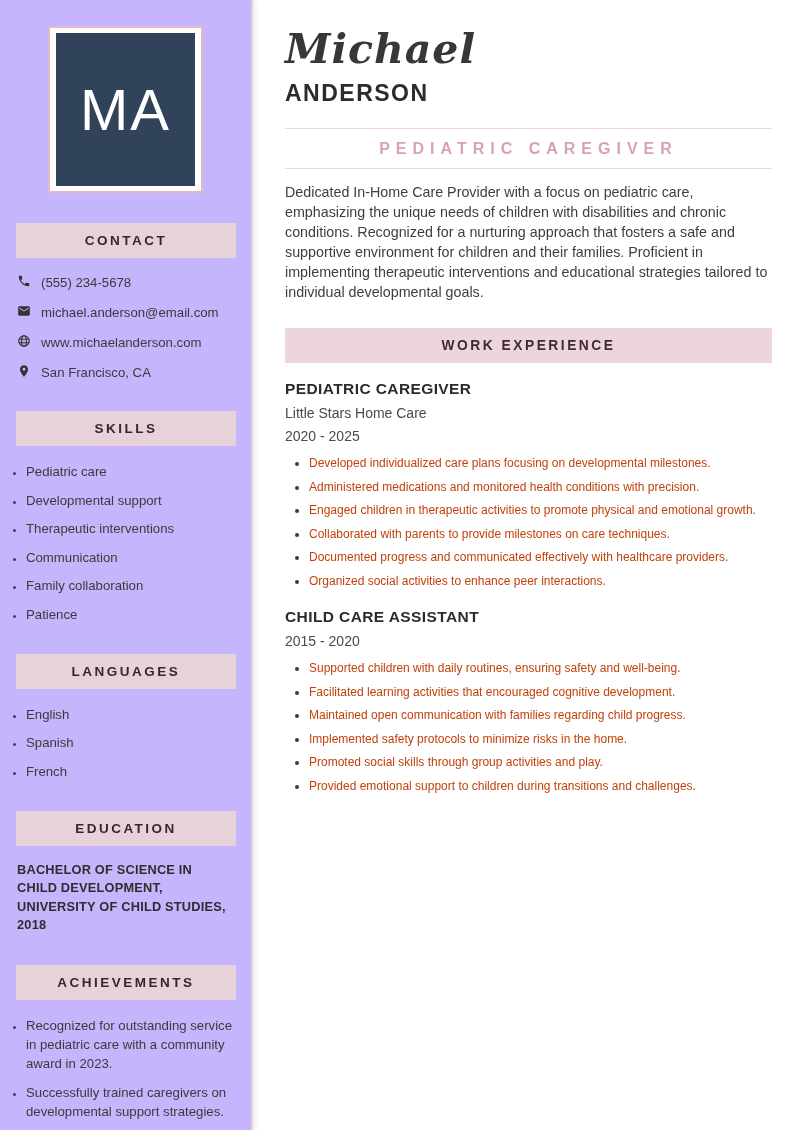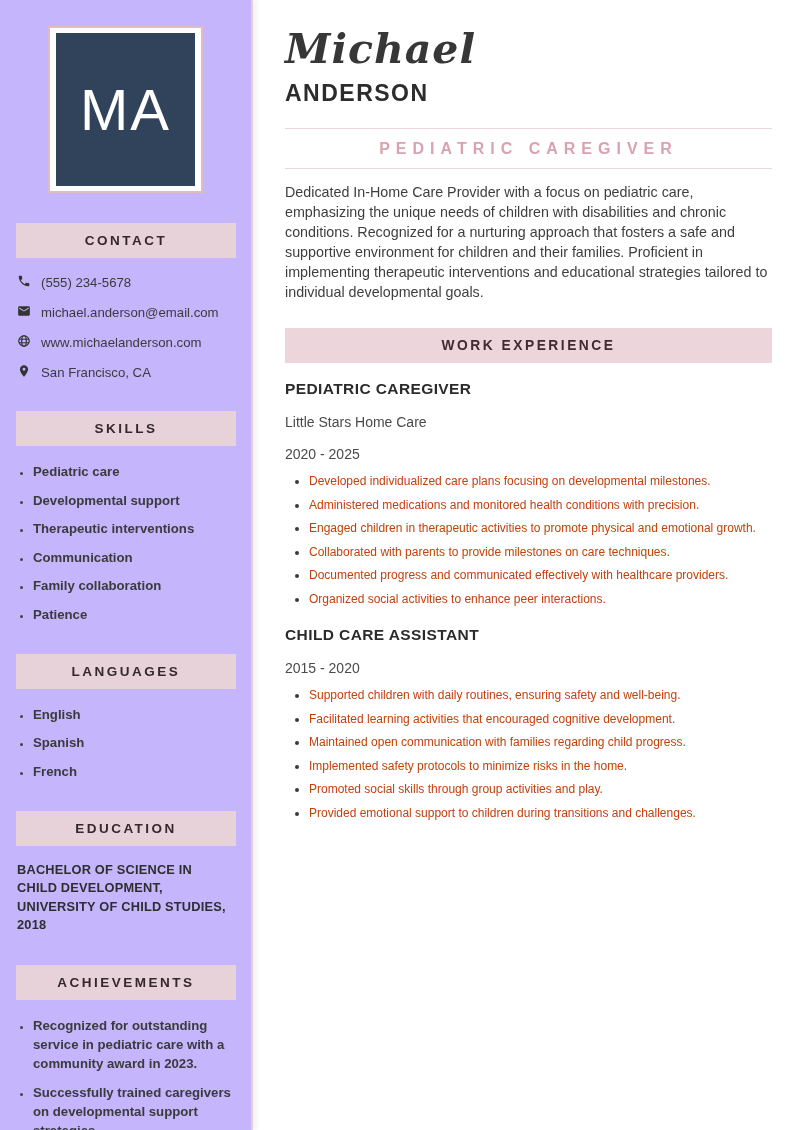--- a/index.html
+++ b/index.html
@@ -62,23 +62,22 @@
     display: flex;
     align-items: center;
     gap: 10px;
     margin-bottom: 13px;
     font-size: 13.2px;
     color: #3b3b3b;
   }
   .contact-item svg { width: 14px; height: 14px; flex: 0 0 14px; }
   .side-list {
     margin: 17px 10px 0 0;
-    padding-left: 33px;
+    padding-left: 26px;
     list-style: disc;
-    font-weight: bold;
   }
   .side-list li {
     font-size: 13.2px;
     color: #3b3b3b;
     margin-bottom: 10.5px;
     line-height: 18px;
   }
   .side-list li::marker { color: #444; font-size: 11px; }
   .edu-text {
     margin: 15px 16px 12px 17px;
@@ -146,21 +145,21 @@
   .job { margin-top: 17px; }
   .job-title {
     font-size: 15.5px;
     font-weight: 700;
     color: #2b2b2b;
     letter-spacing: 0.4px;
   }
   .job-company, .job-dates {
     font-size: 14px;
     color: #4a4a4a;
-    margin-top: 16px;
+    margin-top: 7px;
   }
   .job-bullets {
     margin-top: 10px;
     padding-left: 24px;
     list-style: disc;
   }
   .job-bullets li {
     font-size: 12px;
     color: #c2410c;
     line-height: 19.5px;

